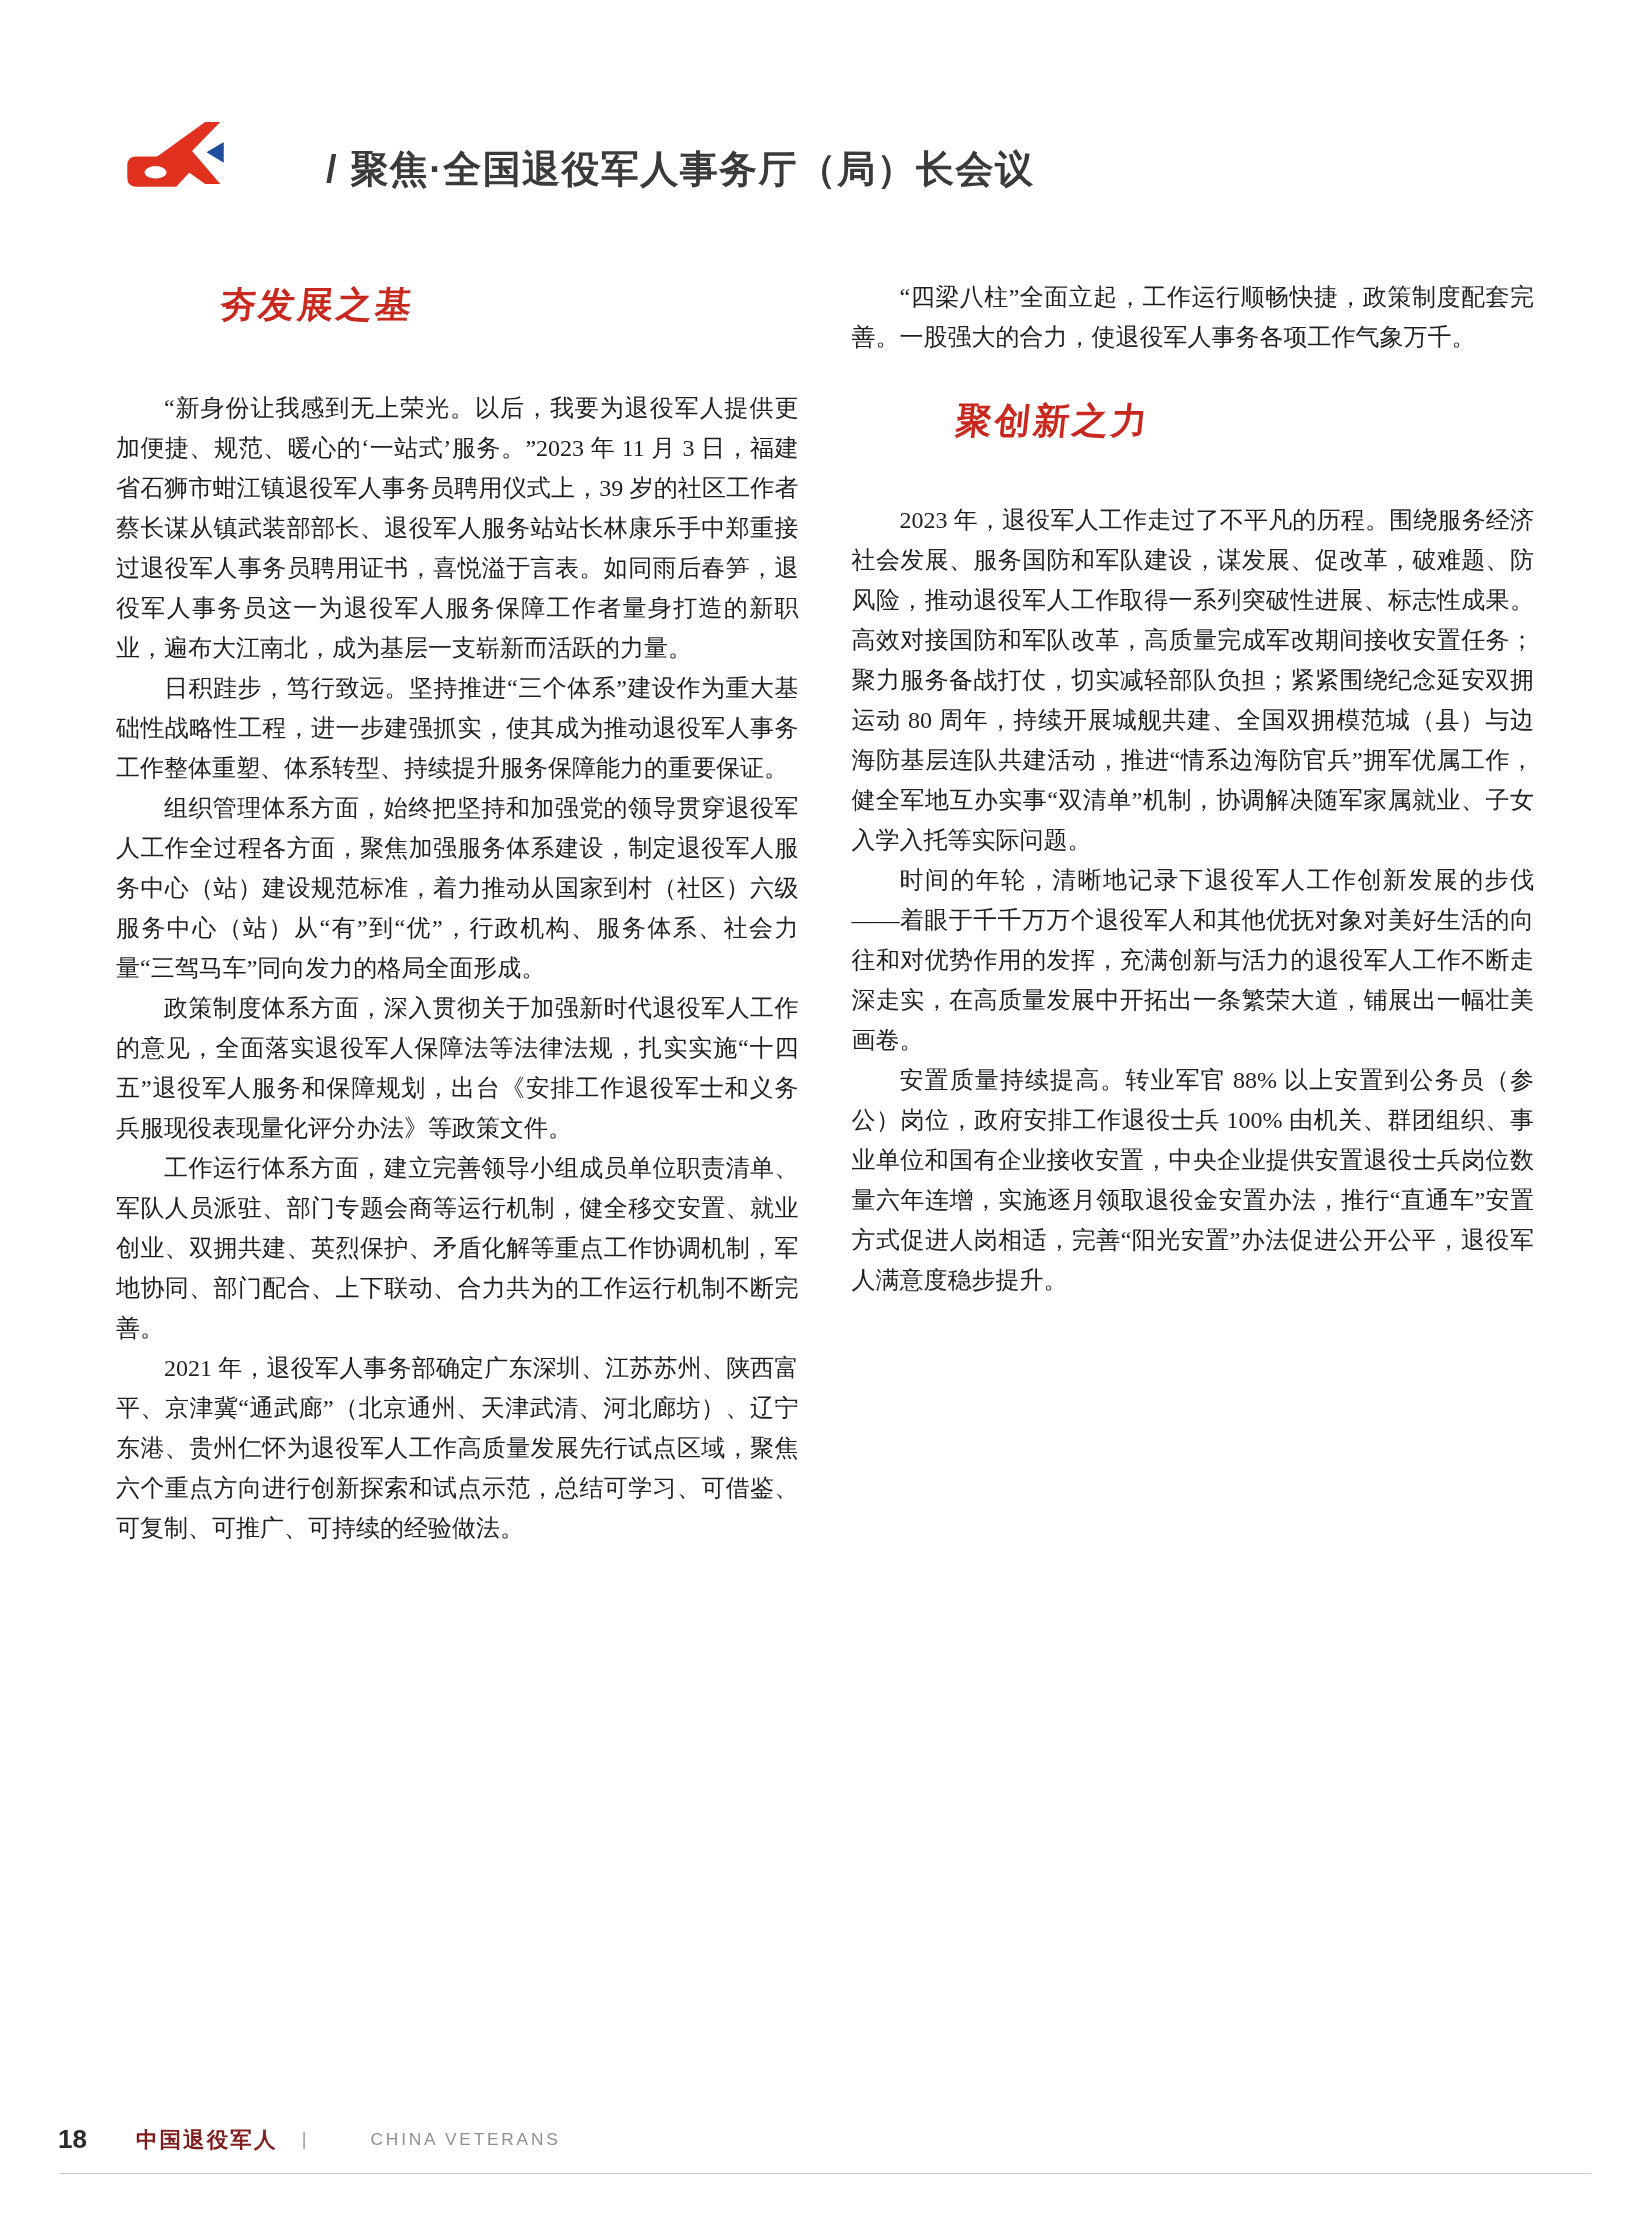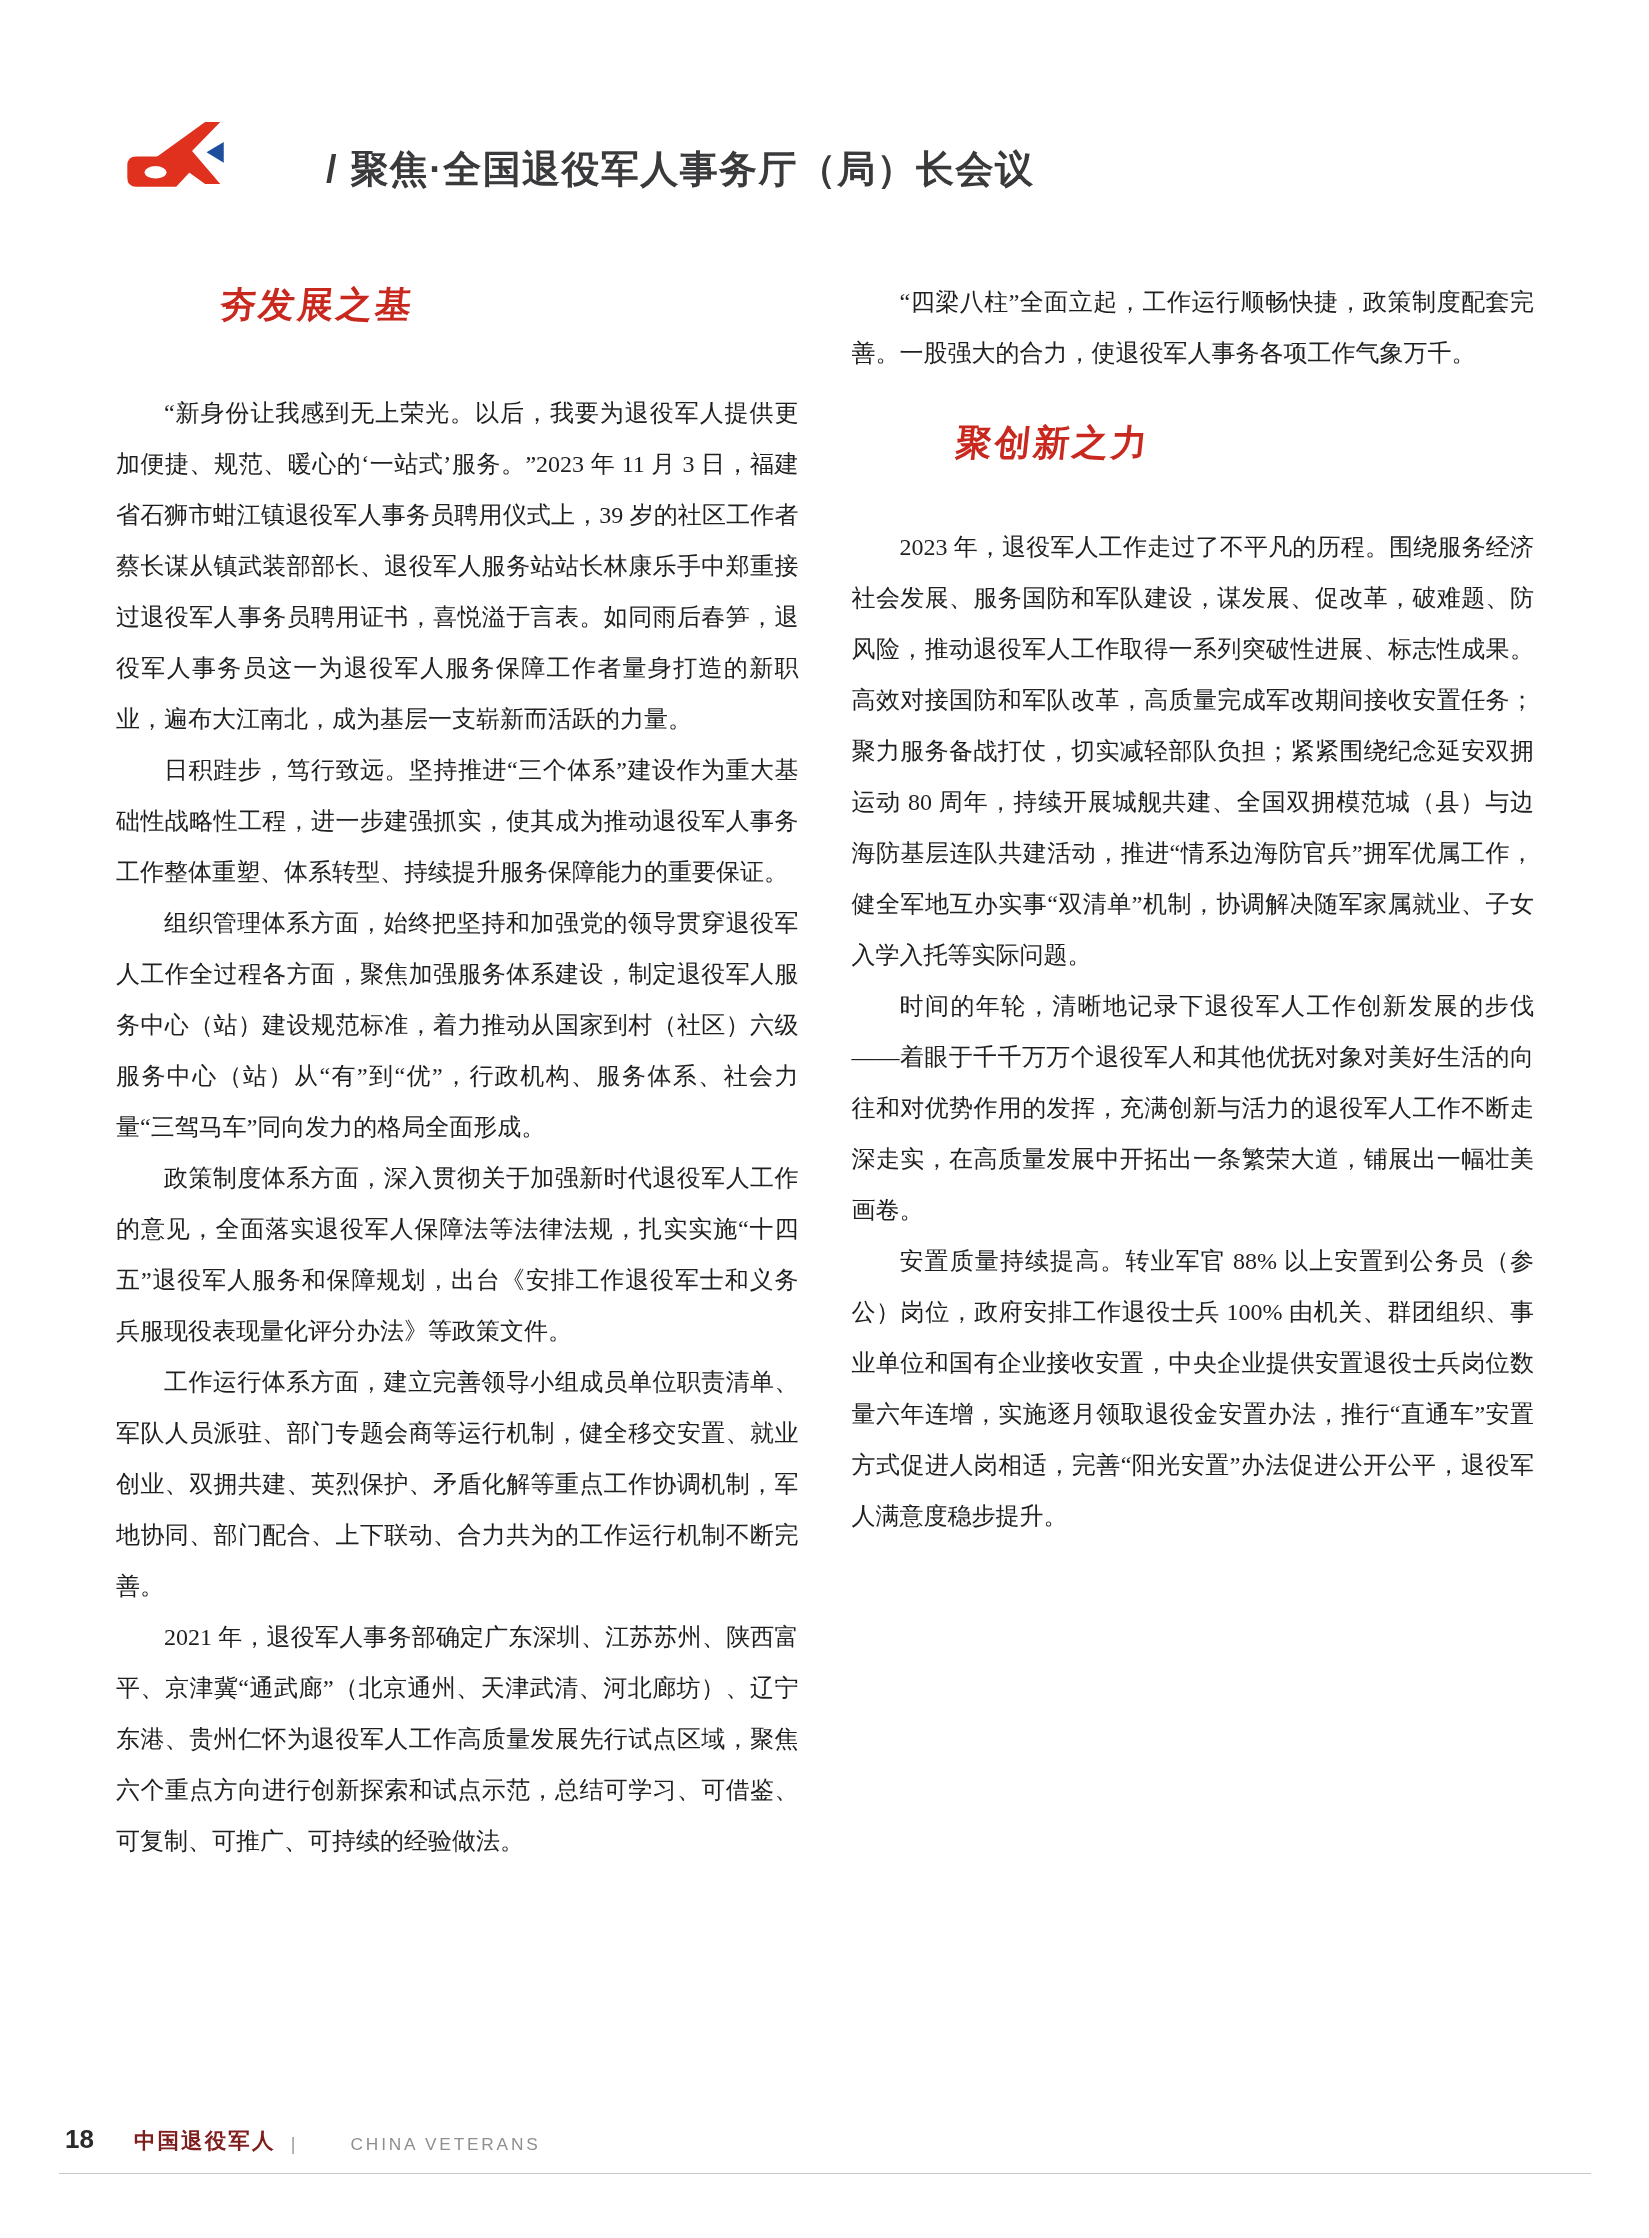--- a/index.html
+++ b/index.html
@@ -22,40 +22,41 @@
   }
   .head-title .slash{margin-right:12.5px;font-weight:700;}
   
   .content{
     position:absolute;left:116px;top:277px;width:1418px;
     display:flex;gap:53px;
   }
   .col{flex:1 1 0;min-width:0;}
   .body-p{
     margin:0;
-    font-size:24px;line-height:51px;
+    font-size:24px;line-height:40px;
     text-align:justify;text-indent:2em;
     color:#1f1f1f;
   }
   .heading-row{width:100%;}
   .section-heading{
     display:inline-block;
     margin:0 0 0 104px;
     font-family:"Liberation Sans","DejaVu Sans",sans-serif;
     font-weight:900;font-size:36px;letter-spacing:2.8px;
     color:#c9281e;
     transform:skewX(-6deg);
   }
   .heading-row.left-h{margin:4.2px 0 58px 0;}
   .heading-row.right-h{margin:40px 0 54px 0;}
   
   .footer{
-    position:absolute;left:65px;top:2124px;
-    display:flex;align-items:flex-end;
+    position:absolute;left:58px;top:2124px;
+    display:flex;align-items:center;
     font-family:"Liberation Sans","DejaVu Sans",sans-serif;
+    gap:9px;
   }
   .page-num{font-size:26px;font-weight:700;color:#2b2b2b;}
   .mag-cn{margin-left:40px;font-size:21.5px;font-weight:700;color:#7f1d1d;letter-spacing:2.1px;}
   .mag-sep{margin:0 15.2px;font-size:18px;color:#9a9a9a;}
   .mag-en{font-size:17.3px;color:#8f8f8f;letter-spacing:2.8px;margin-left:40px;}
   .footer-rule{
     position:absolute;left:59px;top:2173px;width:1532px;height:1.4px;
     background:#c7c7c7;
   }
 </style>

